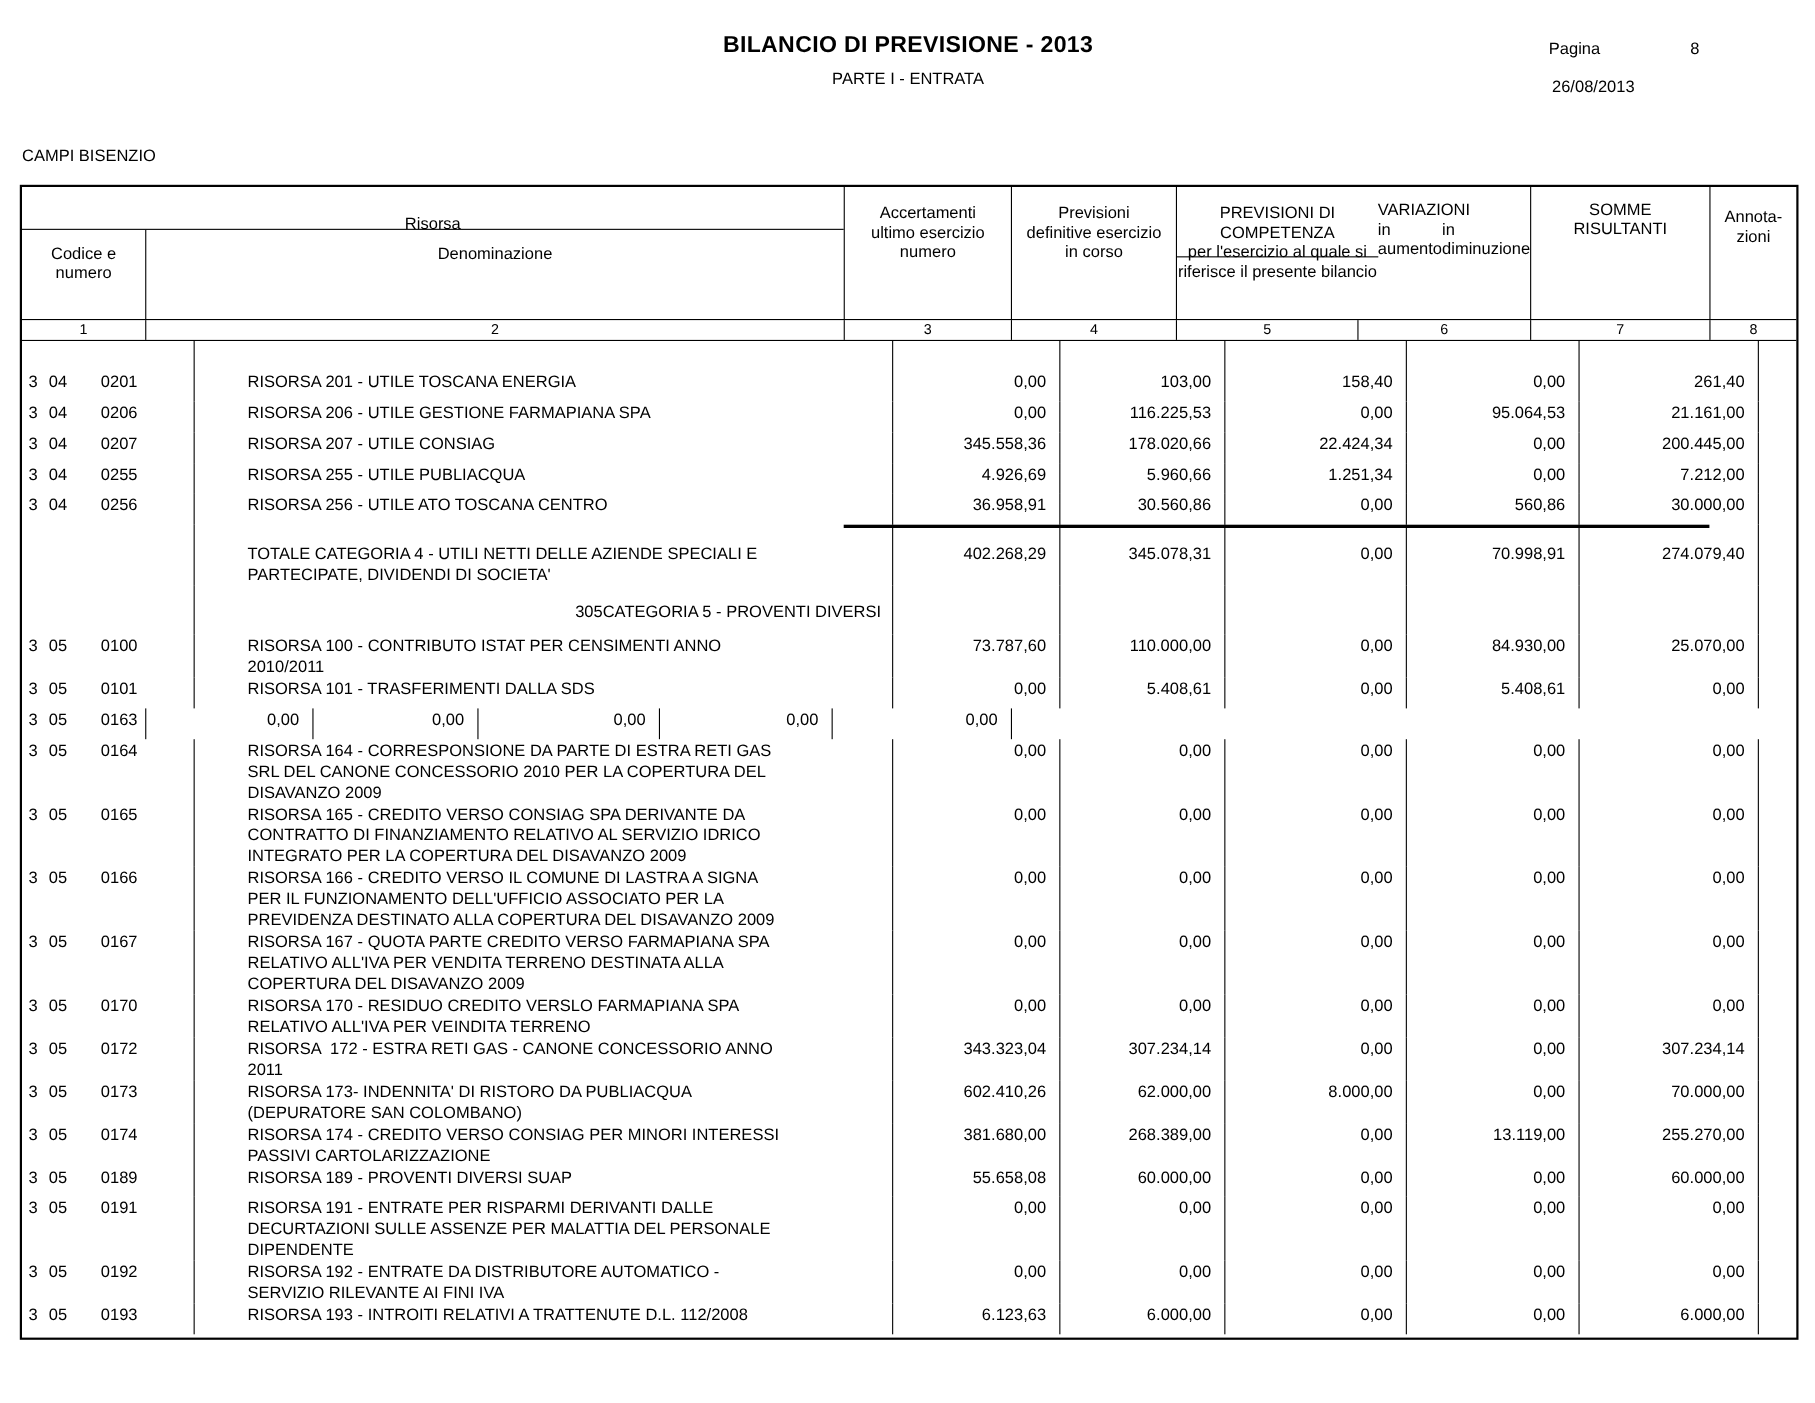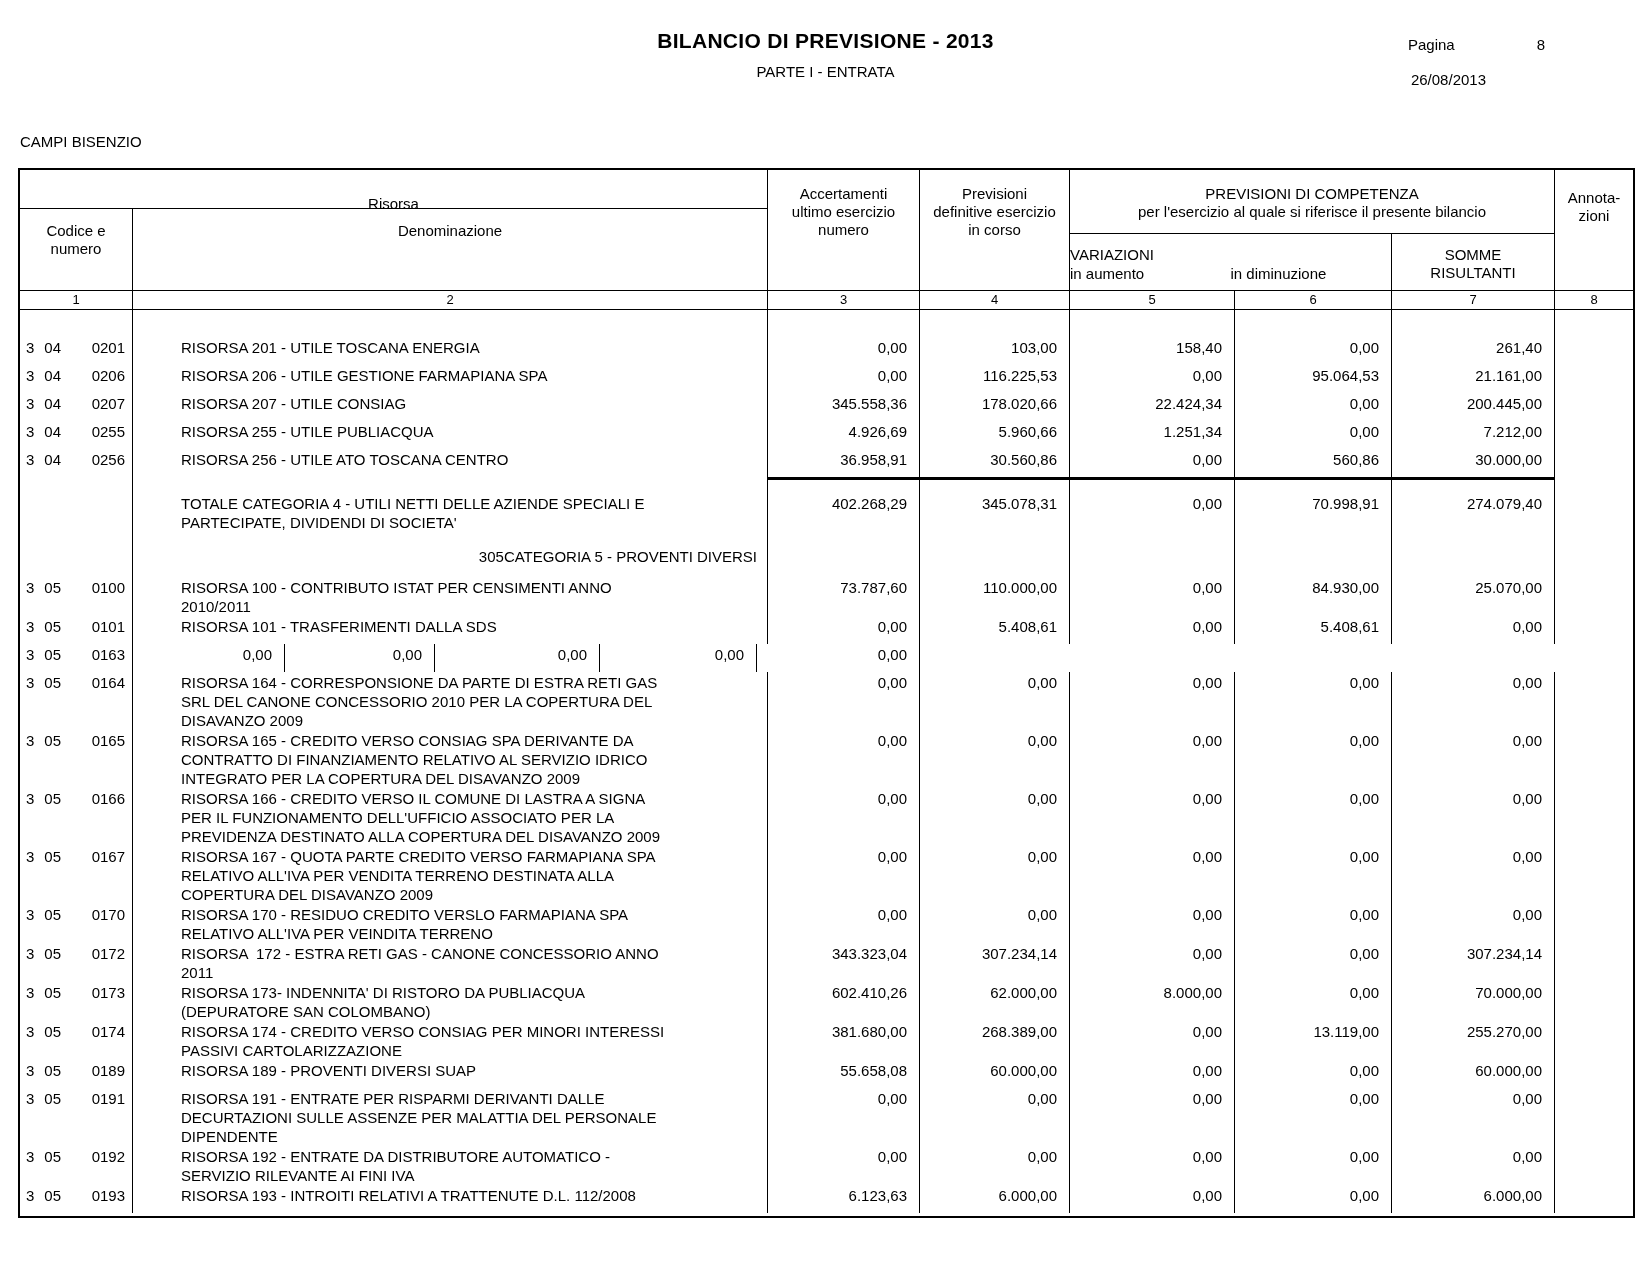--- a/index.html
+++ b/index.html
@@ -24,21 +24,21 @@
   
   .thead { display:flex; height:120px; border-bottom:1px solid #000; flex:none; font-size:15px; }
   .thead > div, .thead div { box-sizing:border-box; }
   .h-left { width:747px; display:flex; flex-direction:column; }
   .h-risorsa { height:39px; border-bottom:1px solid #000; text-align:center; padding-top:25px; }
   .h-left-bottom { flex:1; display:flex; }
   .h-codice { width:112px; text-align:center; padding-top:13px; line-height:18px; }
   .h-denom { flex:1; border-left:1px solid #000; text-align:center; padding-top:13px; }
   .h-col { border-left:1px solid #000; text-align:center; padding-top:15px; line-height:18px; }
   .h-col3 { width:152px; } .h-col4 { width:150px; }
-  .h-comp { width:485px; border-left:1px solid #000; display:flex; flex-direction:column; }
+  .h-comp { width:485px; border-left:1px solid #000; display:flex; flex-direction:row; }
   .h-comp-top { height:64px; border-bottom:1px solid #000; text-align:center; padding-top:15px; line-height:18px; }
   .h-comp-bottom { flex:1; display:flex; }
   .h-var { flex:1; padding-top:12px; }
   .h-var-cols { display:flex; margin-top:2px; }
   .h-var-cols span { flex:1; }
   .h-somme { width:163px; border-left:1px solid #000; text-align:center; padding-top:12px; line-height:18px; }
   .h-annot { width:79px; border-left:1px solid #000; text-align:center; padding-top:19px; line-height:18px; }
 
   
   .numrow { display:flex; height:18px; border-bottom:1px solid #000; flex:none; font-size:13px; }
@@ -47,21 +47,21 @@
   .n5{width:165px}.n6{width:157px}.n7{width:163px}.n8{width:79px}
 
   
   .tbody { flex:1; min-height:0; display:flex; flex-direction:column; overflow:hidden;
     font-size:15px; line-height:19px; }
   .row { display:flex; flex:none; min-height:28px; position:relative; }
   .cell { box-sizing:border-box; flex:none; padding-top:1px; }
   .c-code { width:112px; display:flex; align-items:flex-start; padding-left:6px; padding-right:7px; }
   .c-code span:nth-child(2) { margin-left:10px; }
   .c-code span:nth-child(3) { margin-left:auto; }
-  .c-name { width:635px; border-left:1px solid #000; padding-left:48px; padding-right:10px; }
+  .c-name { width:635px; border-left:1px solid #000; padding-left:48px; padding-right:10px;margin-left:44px; }
   .c-name .ln { white-space:pre; }
   .c-name--cat { padding-left:6px; }
   .cat-pre { display:inline-block; width:42px; }
   .cat-pre span:first-child { display:inline-block; width:16px; }
   .c-val { border-left:1px solid #000; text-align:right; padding-right:12px; white-space:pre; }
   .c-v3{width:152px}.c-v4{width:150px}.c-v5{width:165px}.c-v6{width:157px}.c-v7{width:163px}
   .c-annot { width:79px; border-left:1px solid #000; }
   .row--first .cell { padding-top:28px; }
   .row--first { min-height:55px; }
   .row--total .cell { padding-top:17px; }

